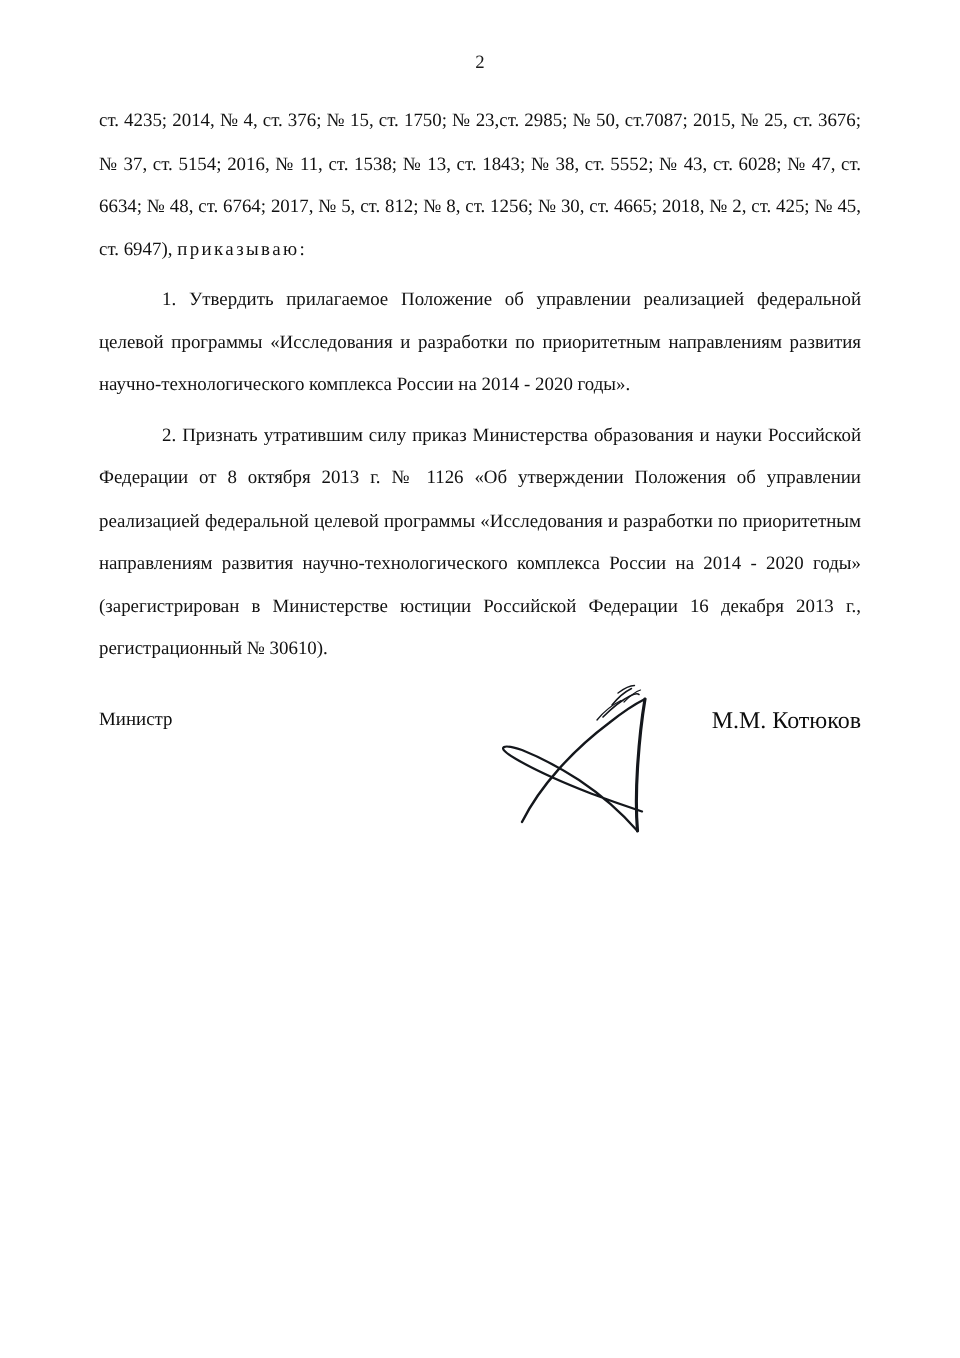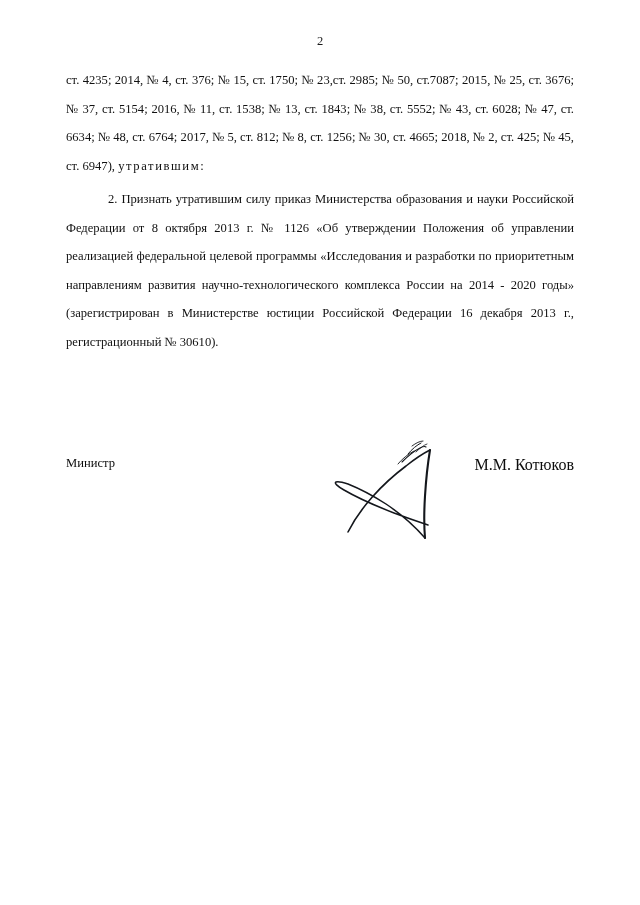--- a/index.html
+++ b/index.html
@@ -44,21 +44,21 @@
   }
   p.gap {
     margin-top: 5px;
   }
   .spaced {
     letter-spacing: 1.6px;
   }
   .sig-block {
     position: absolute;
     left: 66px;
-    top: 456px;
+    top: 472px;
     width: 508px;
     height: 120px;
     text-align: right;
   }
   .sig-title {
     position: absolute;
     left: 0;
     top: 0;
     font-size: 12.6px;
   }
@@ -82,22 +82,23 @@
 </style>
 </head>
 <body>
 
 <div class="page">
 
   <div class="page-number">2</div>
 
   <div class="body-area">
 
-    <p class="para"><span>ст. 4235; 2014, № 4, ст. 376; № 15, ст. 1750; № 23,ст. 2985; № 50, ст.7087; 2015, № 25, ст. 3676; № 37, ст. 5154; 2016, № 11, ст. 1538; № 13, ст. 1843; № 38, ст. 5552; № 43, ст. 6028; № 47, ст. 6634; № 48, ст. 6764; 2017, № 5, ст. 812; № 8, ст. 1256; № 30, ст. 4665; 2018, № 2, ст. 425; № 45, ст. 6947), </span><span class="spaced">утратившим:</span></p>
+    <p class="para"><span>ст. 4235; 2014, № 4, ст. 376; № 15, ст. 1750; № 23,ст. 2985; № 50, ст.7087; 2015, № 25, ст. 3676; № 37, ст. 5154; 2016, № 11, ст. 1538; № 13, ст. 1843; № 38, ст. 5552; № 43, ст. 6028; № 47, ст. 6634; № 48, ст. 6764; 2017, № 5, ст. 812; № 8, ст. 1256; № 30, ст. 4665; 2018, № 2, ст. 425; № 45, ст. 6947), </span><span class="spaced">приказываю:</span></p>
 
+    <p class="para indent gap">1. Утвердить прилагаемое Положение об управлении реализацией федеральной целевой программы «Исследования и разработки по приоритетным направлениям развития научно-технологического комплекса России на 2014 - 2020 годы».</p>
 
     <p class="para indent gap">2. Признать утратившим силу приказ Министерства образования и науки Российской Федерации от 8 октября 2013 г. № 1126 «Об утверждении Положения об управлении реализацией федеральной целевой программы «Исследования и разработки по приоритетным направлениям развития научно-технологического комплекса России на 2014 - 2020 годы» (зарегистрирован в Министерстве юстиции Российской Федерации 16 декабря 2013 г., регистрационный № 30610).</p>
 
   </div>
 
   <div class="sig-block">
     <div class="sig-title">Министр</div>
     <div class="sig-name">М.М. Котюков</div>
 
     <div class="sig-graphic">

